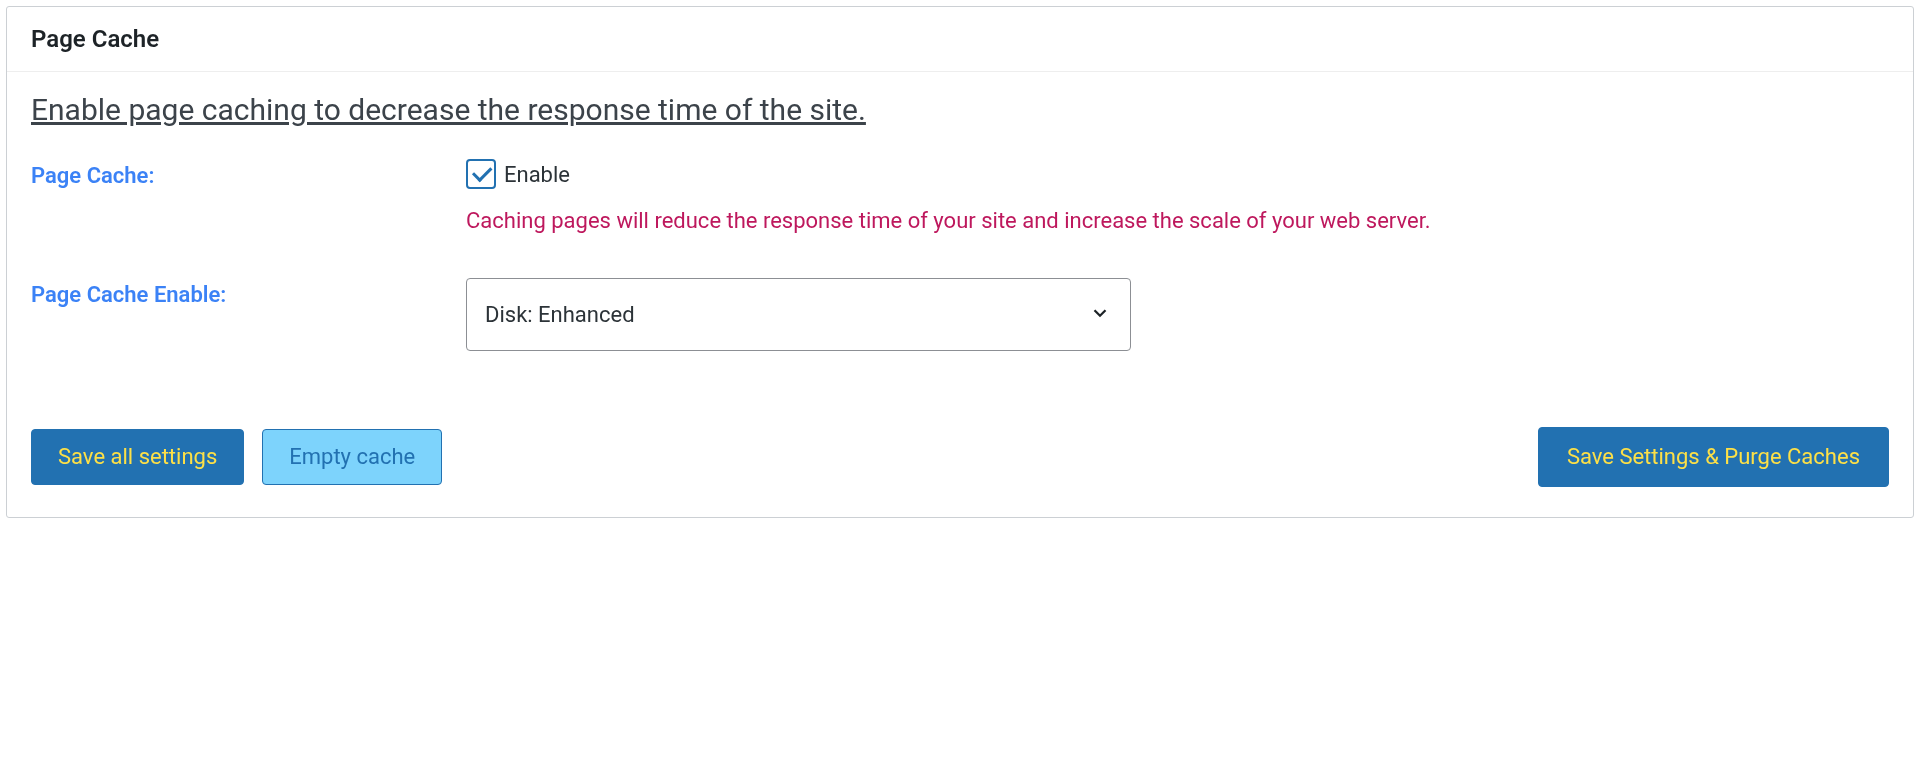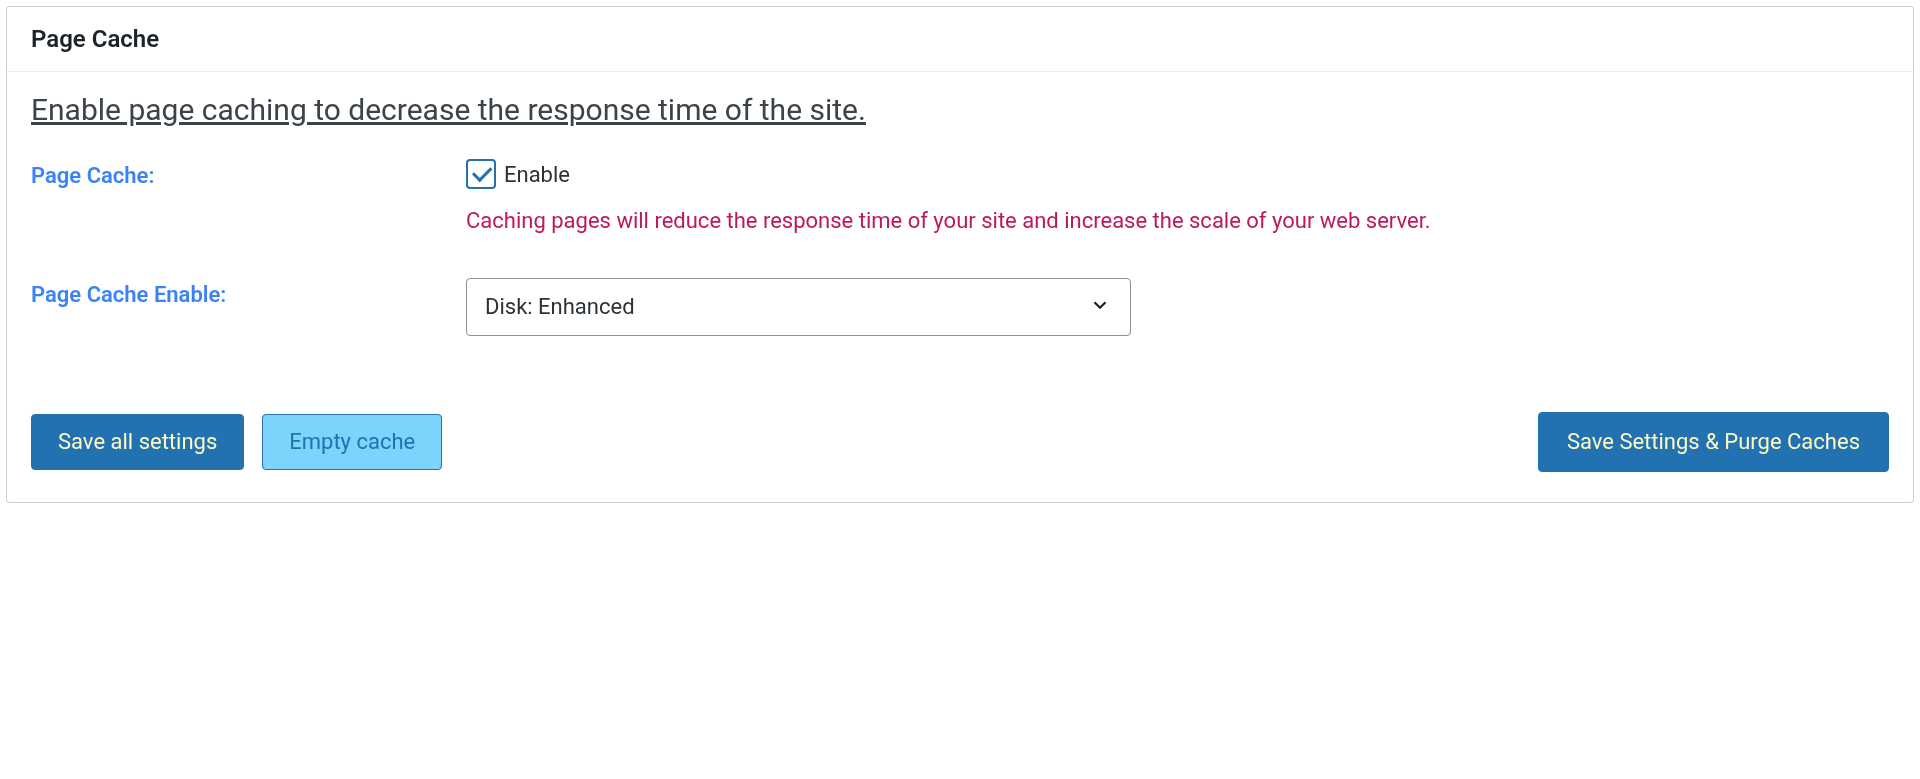--- a/index.html
+++ b/index.html
@@ -91,21 +91,21 @@
     color: #be185d;
     line-height: 1.6;
     max-width: 1020px;
   }
   .select-wrap {
     position: relative;
     width: 665px;
   }
   .select {
     width: 100%;
-    height: 58px;
+    height: 73px;
     border: 1px solid #8c8f94;
     border-radius: 4px;
     background: #fff;
     font-size: 22px;
     color: #2c3338;
     padding: 0 50px 0 18px;
     appearance: none;
     -webkit-appearance: none;
     cursor: pointer;
     line-height: 56px;
@@ -141,21 +141,21 @@
   .btn {
     font-family: inherit;
     font-size: 22px;
     border-radius: 4px;
     cursor: pointer;
     line-height: 1;
     white-space: nowrap;
   }
   .btn-primary {
     background: #2271b1;
-    color: #fef9c3;
+    color: #fde047;
     border: 1px solid #2271b1;
     padding: 16px 26px;
   }
   .btn-secondary {
     background: #7dd3fc;
     color: #2271b1;
     border: 1px solid #2271b1;
     padding: 16px 26px;
   }
   .btn-large {

